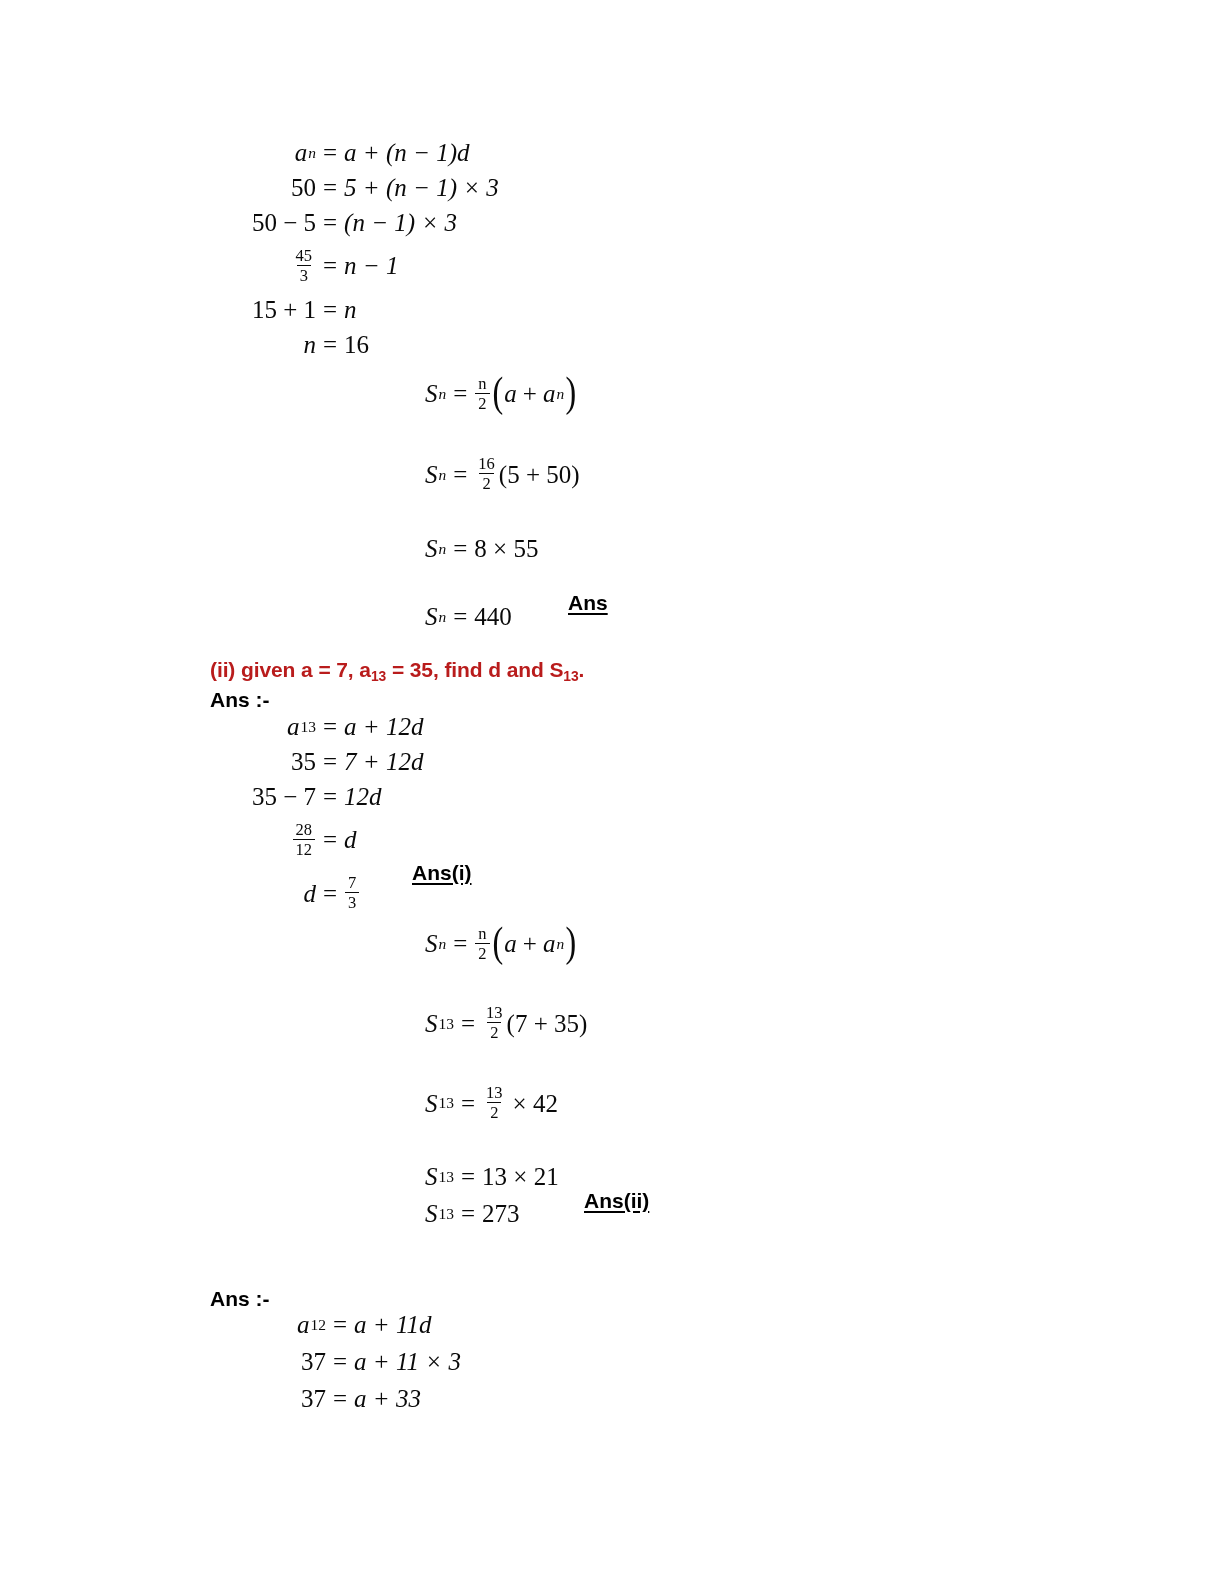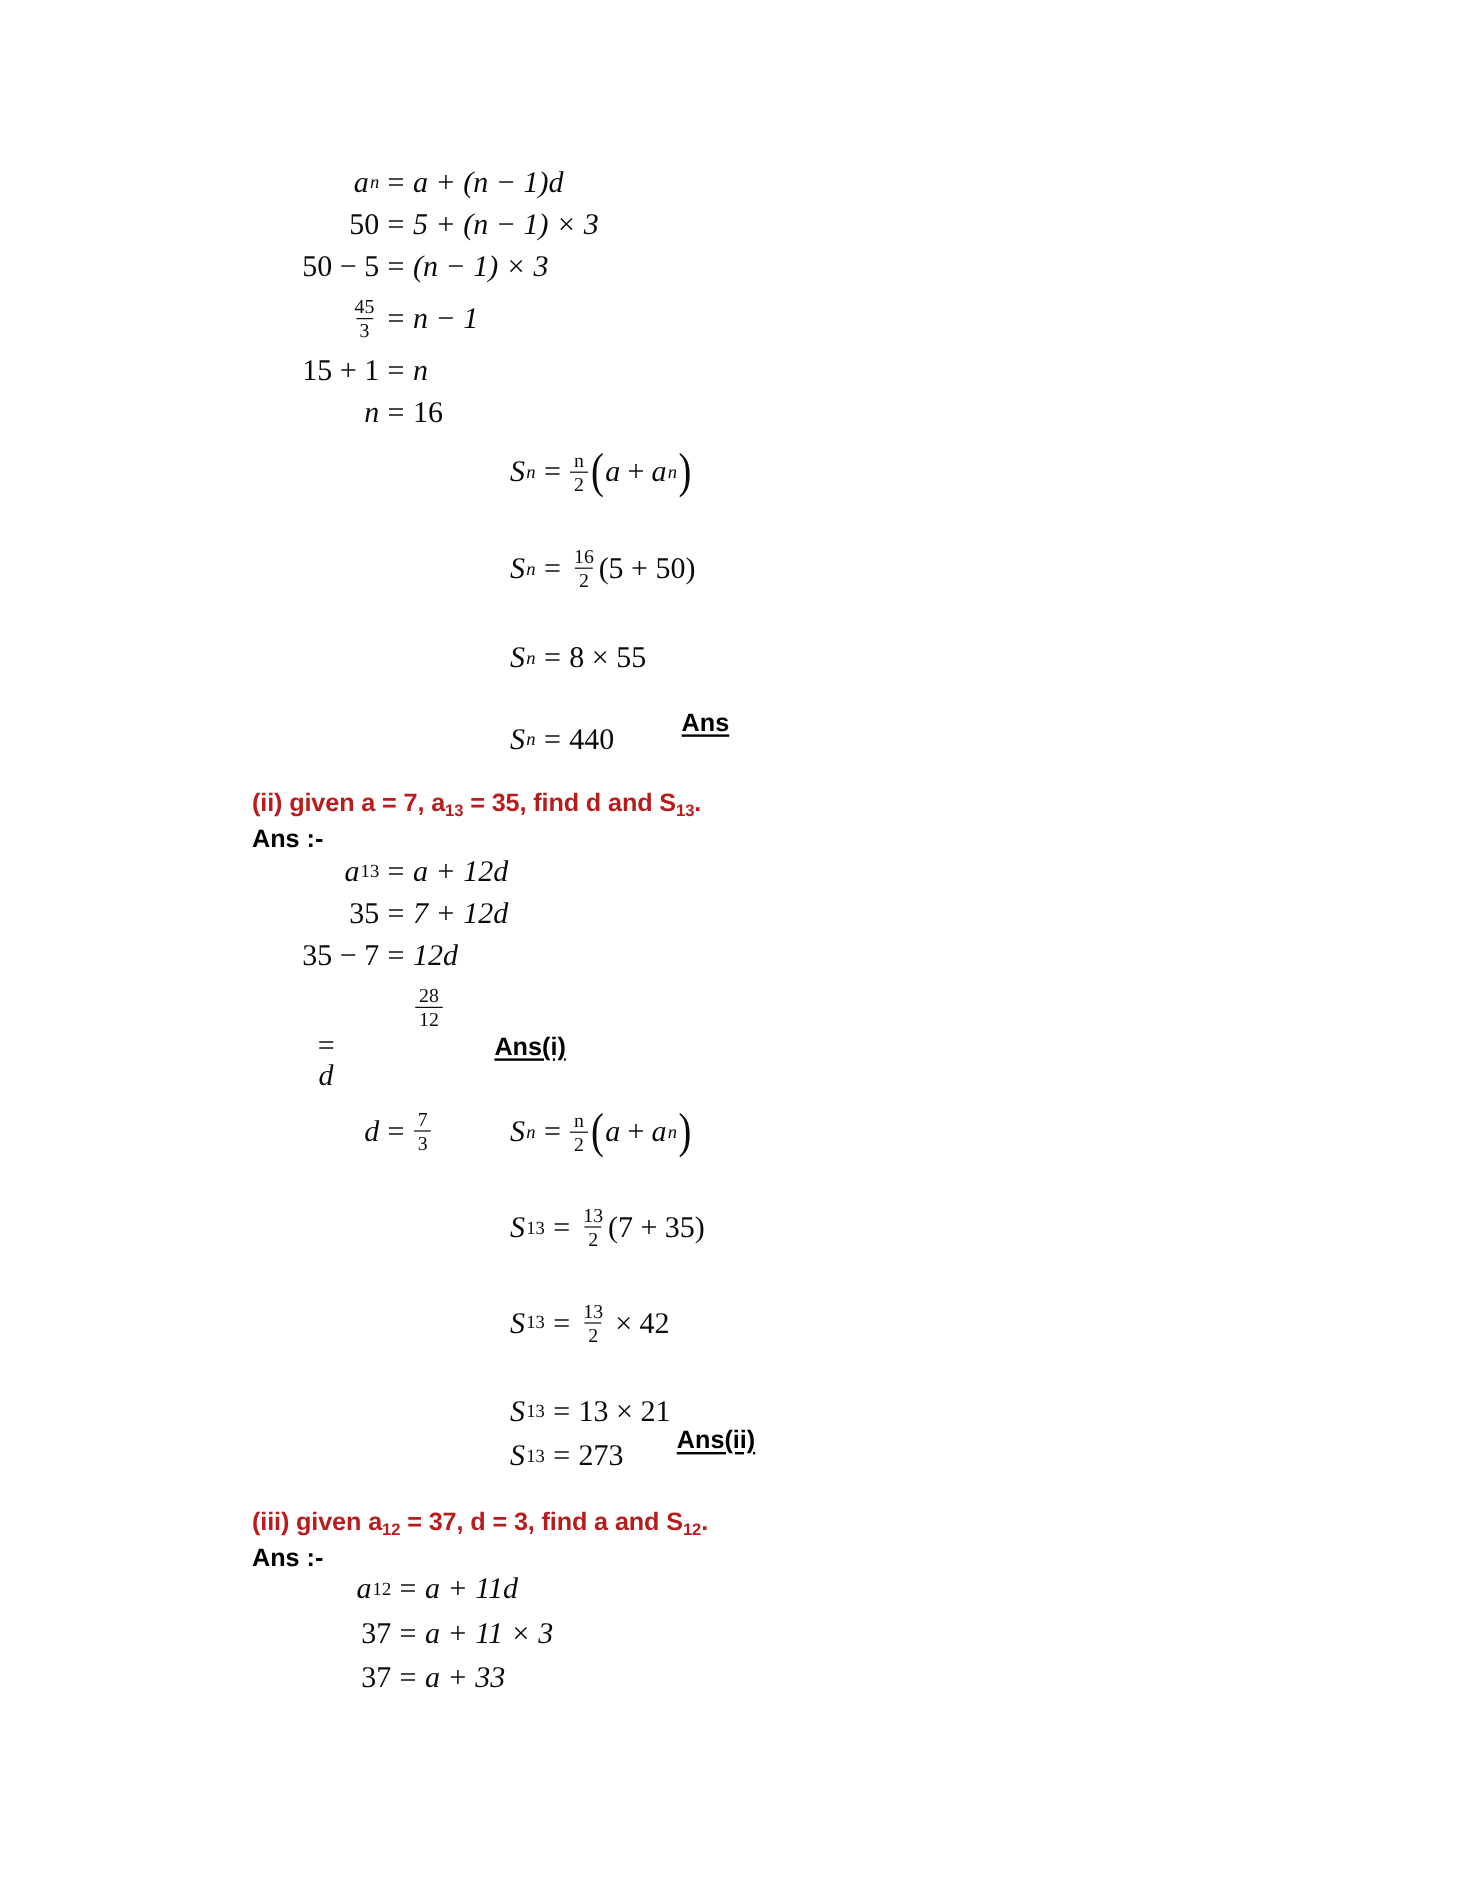--- a/index.html
+++ b/index.html
@@ -289,21 +289,21 @@
       <span class="rel eq">=</span>
       <span class="rhs var">7 + 12d</span>
     </div>
 
     <div class="eqrow">
       <span class="lhs num" style="width:196px;text-align:center;">35 − 7</span>
       <span class="rel eq">=</span>
       <span class="rhs var">12d</span>
     </div>
 
-    <div class="eqrow" style="margin:2px 0;flex-direction:column;">
+    <div class="eqrow" style="margin:2px 0;">
       <span class="lhs" style="width:196px;">
         <span class="frac">
           <span class="n">28</span>
           <span class="d">12</span>
         </span>
       </span>
       <span class="rel eq">=</span>
       <span class="rhs var">d</span>
     </div>
 
@@ -385,25 +385,22 @@
     <div class="eqrow" style="margin-top:-30px;">
       <span class="lhs">
           <span class="var">S</span>
           <span class="sub upright">13</span>
         </span>
       <span class="rel eq">=</span>
       <span class="rhs num">273</span>
     </div>
   </div>
 
-  <div class="ansmark" style="left:564px; top:1189px;">Ans(ii)</div>
-
-  <div class="qheading" style="left:210px; top:1257px;">
-    <span>(iii) given a</span><span class="s">12</span><span> = 37, d = 3, find a and S</span><span class="s">12</span><span>.</span>
-  </div>
+  <div class="ansmark" style="left:584px; top:1189px;">Ans(ii)</div>
+
   <div class="anslabel" style="left:210px; top:1287px;">Ans :-</div>
 
   <div class="eqblock math" style="left:130px; top:1312px; row-gap:12px;">
 
     <div class="eqrow">
       <span class="lhs" style="width:196px;">
           <span class="var">a</span>
           <span class="sub upright">12</span>
         </span>
       <span class="rel eq">=</span>

